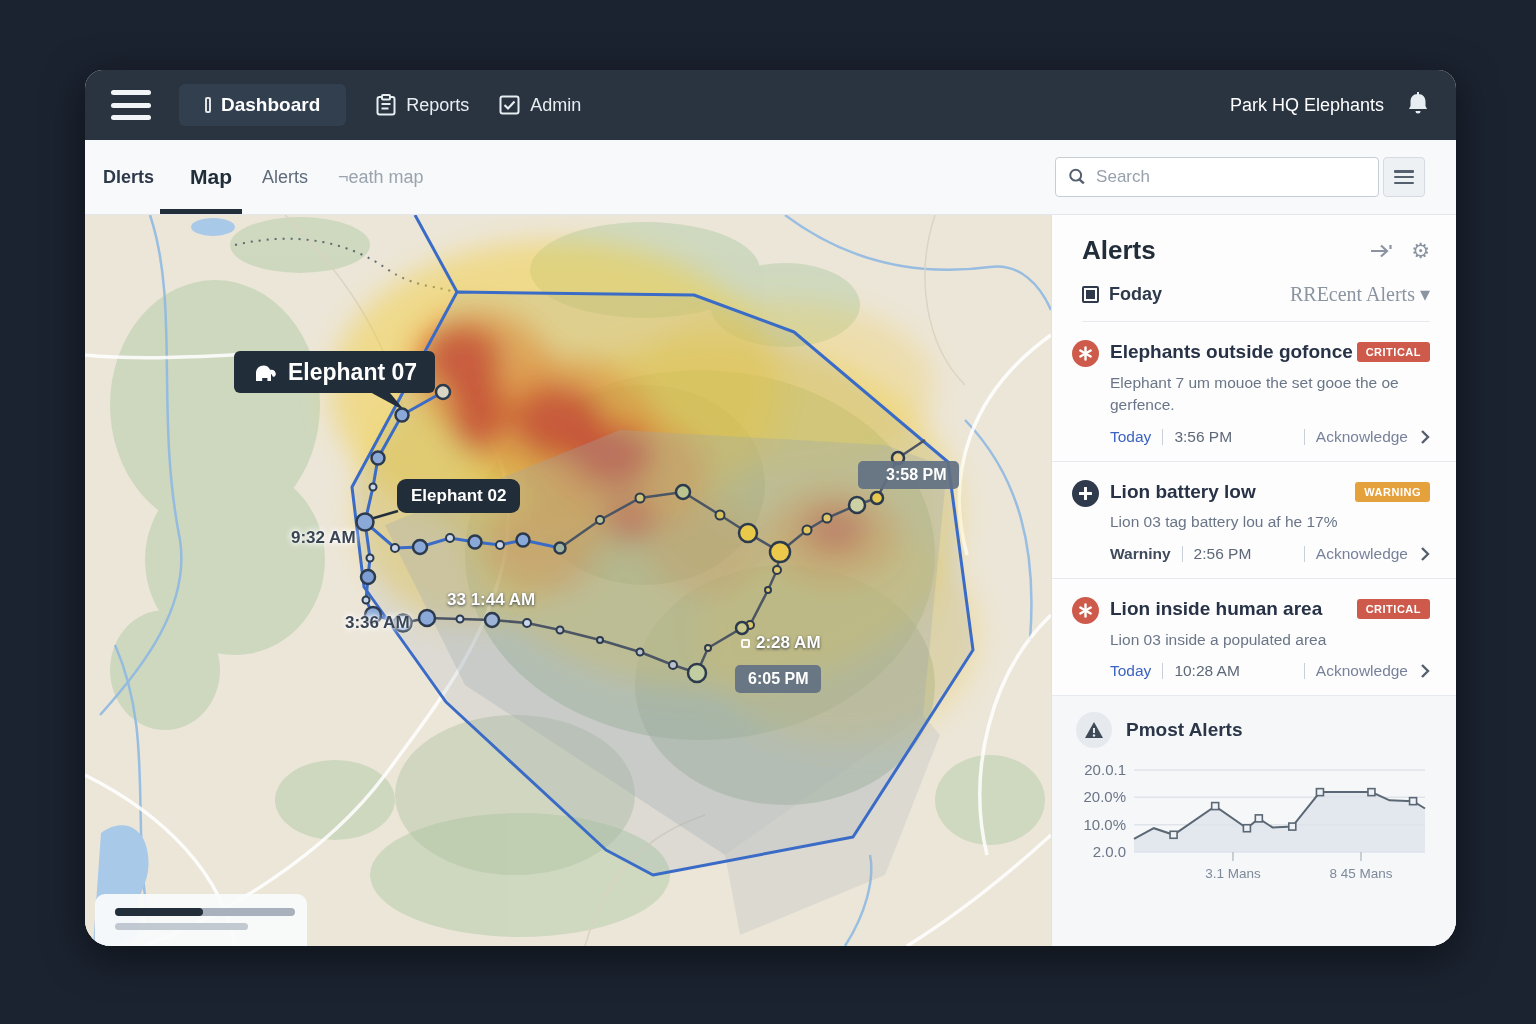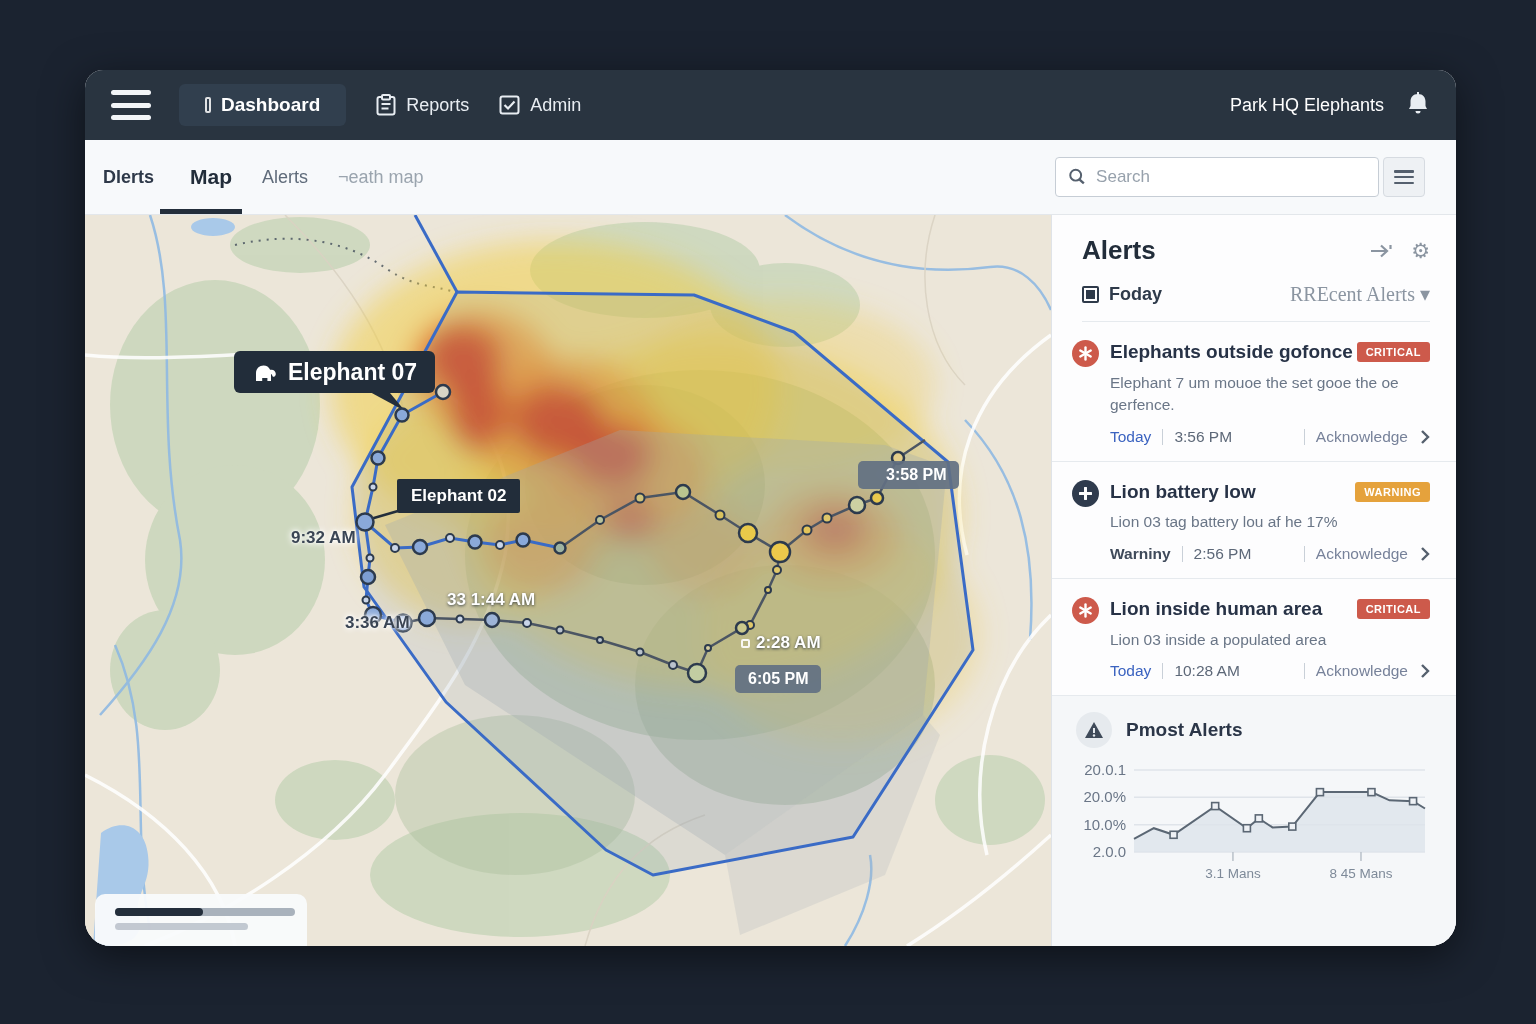--- a/index.html
+++ b/index.html
@@ -39,21 +39,21 @@
   .filter-btn span i { height:2.5px; background:#55606e; border-radius:1px; display:block; }
 
   
   .content { display:flex; height:731px; }
   .map-wrap { width:966px; position:relative; overflow:hidden; background:#ece6d9; }
   .map-wrap svg.basemap { position:absolute; inset:0; }
 
   
   .tt { position:absolute; background:#222d3a; color:#fff; font-weight:bold; border-radius:6px; display:flex; align-items:center; gap:10px; }
   .tt-e07 { left:133px; top:136px; height:42px; padding:0 18px; font-size:23px;margin-left:16px; }
-  .tt-e02 { left:312px; top:264px; height:34px; padding:0 14px; font-size:17px; border-radius:2px; }
+  .tt-e02 { left:312px; top:264px; height:34px; padding:0 14px; font-size:17px; border-radius:9px; }
   .chip { position:absolute; background:rgba(98,112,130,.92); color:#fff; font-weight:bold; font-size:16px; padding:5px 13px; border-radius:5px; }
   .chip358 { left:773px; top:246px;padding-left:28px; }
   .chip605 { left:650px; top:450px; }
   .maplbl-light { position:absolute; color:#fff; font-weight:bold; font-size:17px; text-shadow:0 1px 3px rgba(35,45,58,.85); display:flex; align-items:center; gap:6px; }
   .lbl144 { left:362px; top:375px; }
   .lbl228 { left:656px; top:418px; }
   .mini-square { width:9px; height:9px; border:2px solid #fff; border-radius:2px; display:inline-block; opacity:.9; }
   .maplbl-dark { position:absolute; color:#3a4554; font-weight:bold; font-size:17px;
     text-shadow:0 0 3px #fff,0 0 6px #fff,0 0 8px #fff; }
   .lbl932 { left:206px; top:313px; }

